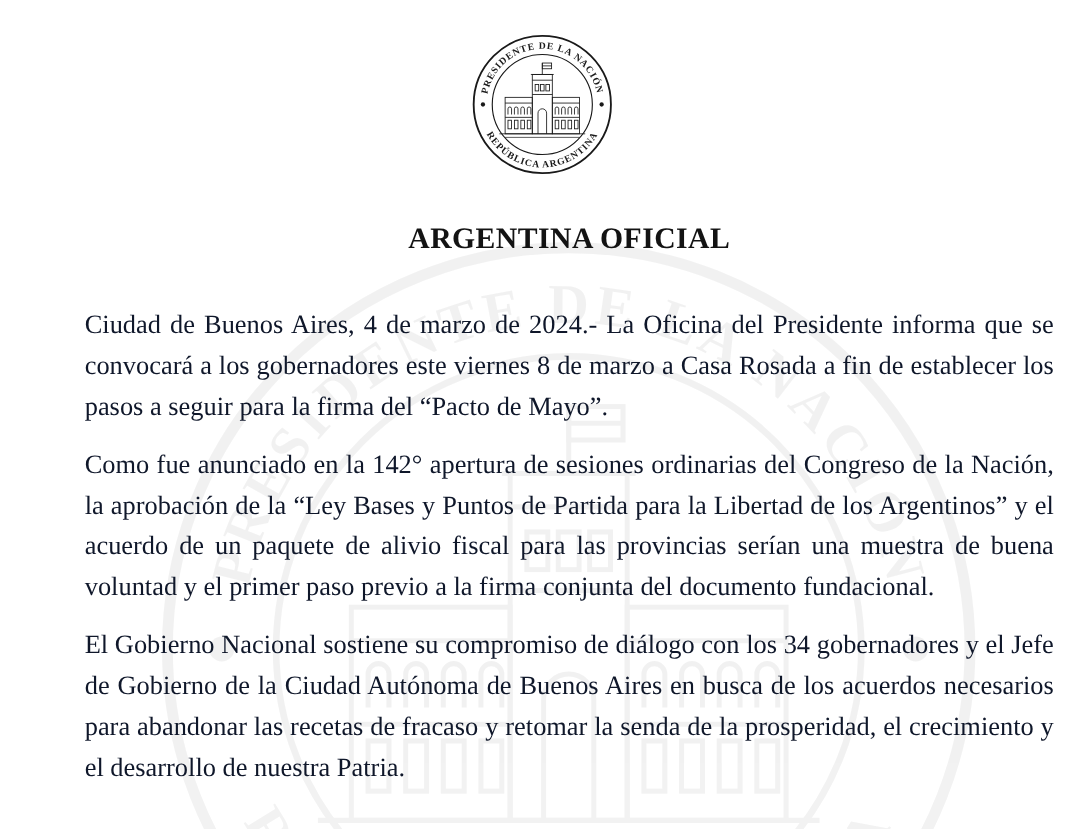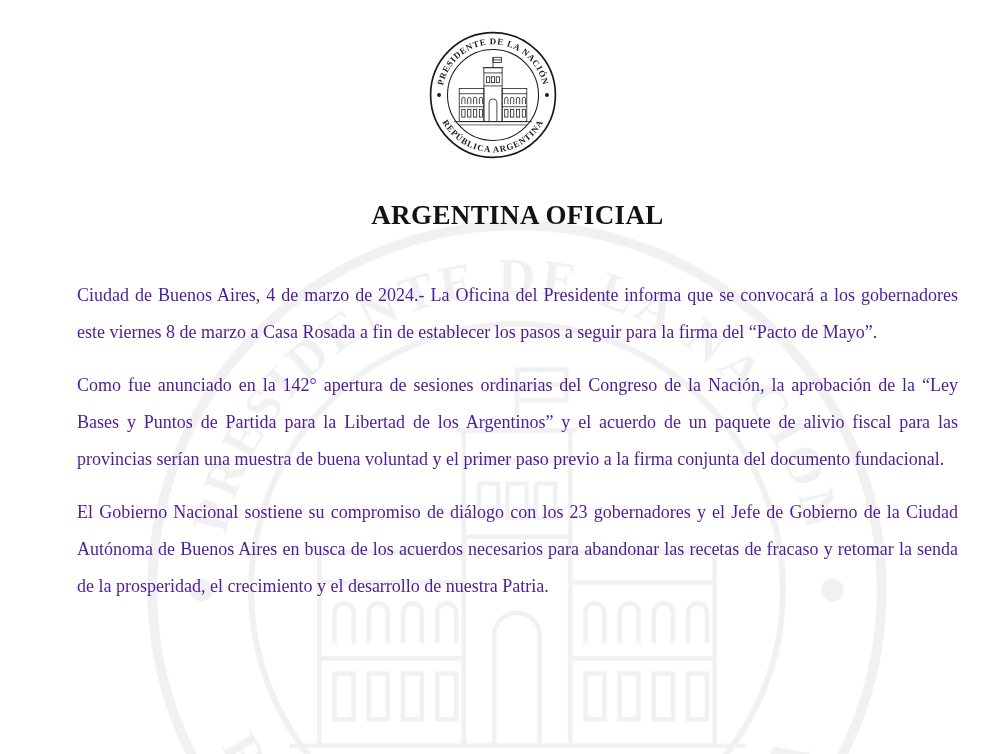--- a/index.html
+++ b/index.html
@@ -25,23 +25,23 @@
   .title {
     text-align: center;
     margin: 36px 28px 0 77px;
     font-size: 27px;
     font-weight: bold;
     letter-spacing: 0.4px;
     color: #131313;
   }
   .content { margin: 46px 28px 0 77px; }
   .par {
-    font-size: 18px;
+    font-size: 24px;
     line-height: 37px;
-    color: #4c1d95;
+    color: #0f172a;
     text-align: justify;
     margin: 0 0 16px 0;
   }
   .arc-text { font-family: "Liberation Serif", serif; }
 </style>
 </head>
 <body>
 
 <svg width="0" height="0" style="position:absolute" aria-hidden="true">
   <symbol id="seal-sym" viewBox="0 0 200 200">
@@ -106,16 +106,16 @@
     <svg class="seal" viewBox="0 0 200 200">
       <use href="#seal-sym" x="0" y="0" width="200" height="200"></use>
     </svg>
   </div>
 
   <h1 class="title">ARGENTINA OFICIAL</h1>
 
   <div class="content">
     <p class="par">Ciudad de Buenos Aires, 4 de marzo de 2024.- La Oficina del Presidente informa que se convocará a los gobernadores este viernes 8 de marzo a Casa Rosada a fin de establecer los pasos a seguir para la firma del “Pacto de Mayo”.</p>
     <p class="par">Como fue anunciado en la 142° apertura de sesiones ordinarias del Congreso de la Nación, la aprobación de la “Ley Bases y Puntos de Partida para la Libertad de los Argentinos” y el acuerdo de un paquete de alivio fiscal para las provincias serían una muestra de buena voluntad y el primer paso previo a la firma conjunta del documento fundacional.</p>
-    <p class="par">El Gobierno Nacional sostiene su compromiso de diálogo con los 23 gobernadores y el Jefe de Gobierno de la Ciudad Autónoma de Buenos Aires en busca de los acuerdos necesarios para abandonar las recetas de fracaso y retomar la senda de la prosperidad, el crecimiento y el desarrollo de nuestra Patria.</p>
+    <p class="par">El Gobierno Nacional sostiene su compromiso de diálogo con los 34 gobernadores y el Jefe de Gobierno de la Ciudad Autónoma de Buenos Aires en busca de los acuerdos necesarios para abandonar las recetas de fracaso y retomar la senda de la prosperidad, el crecimiento y el desarrollo de nuestra Patria.</p>
   </div>
 
 </div>
 
 </body></html>

